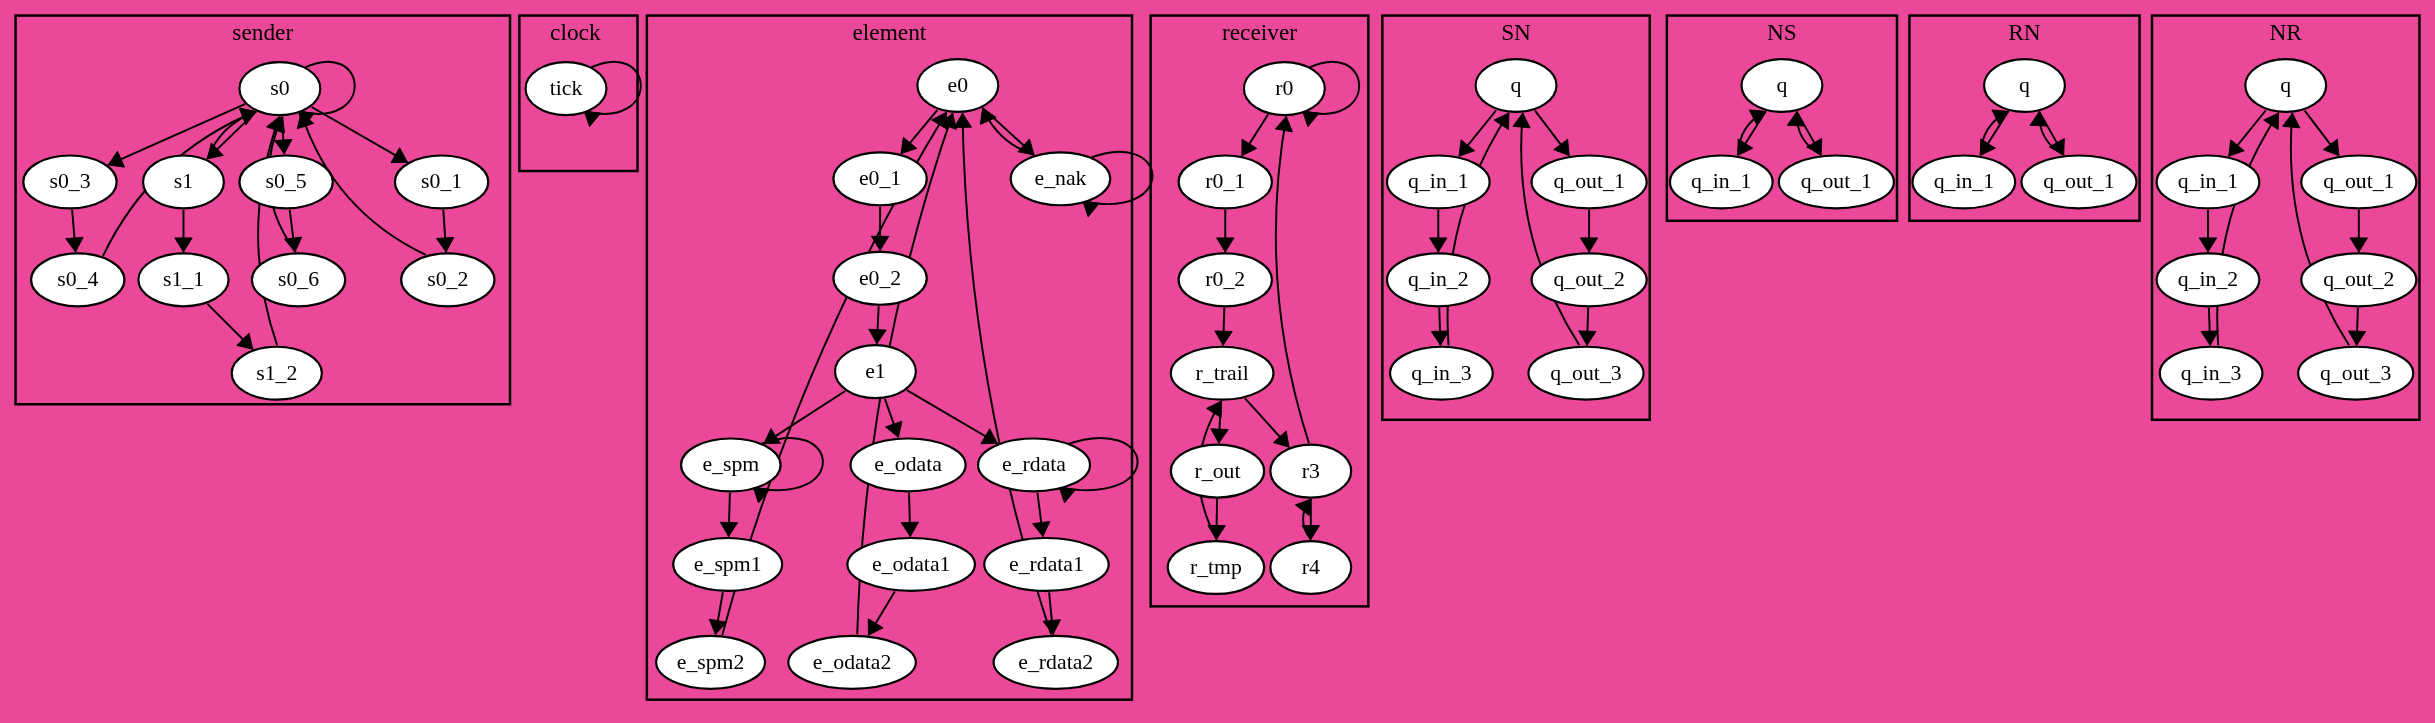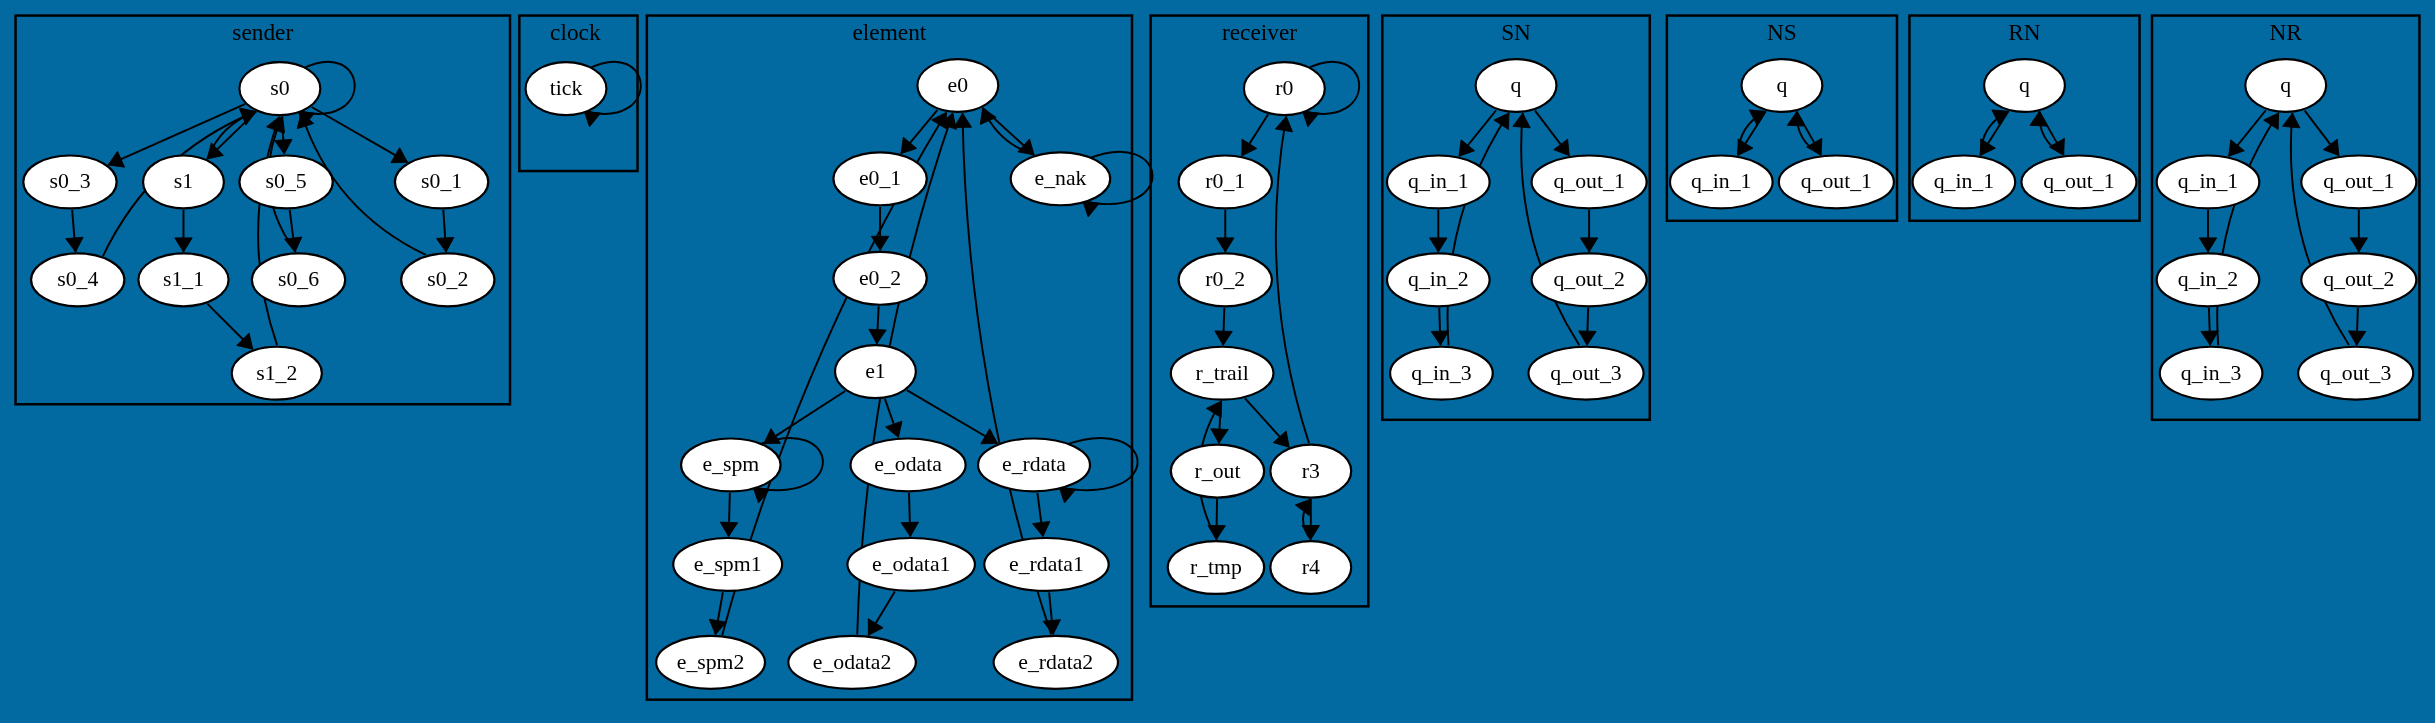--- a/index.html
+++ b/index.html
@@ -7,21 +7,21 @@
     padding: 0;
     background: #ffffff;
   }
   body {
     font-family: "Liberation Serif", "DejaVu Serif", serif;
   }
   #canvas {
     position: relative;
     width: 2435px;
     height: 723px;
-    background: #0369a1;
+    background: #ec4899;
     overflow: hidden;
   }
   svg.graph {
     display: block;
     width: 2435px;
     height: 723px;
   }
   .cluster-box {
     fill: none;
     stroke: #000000;

